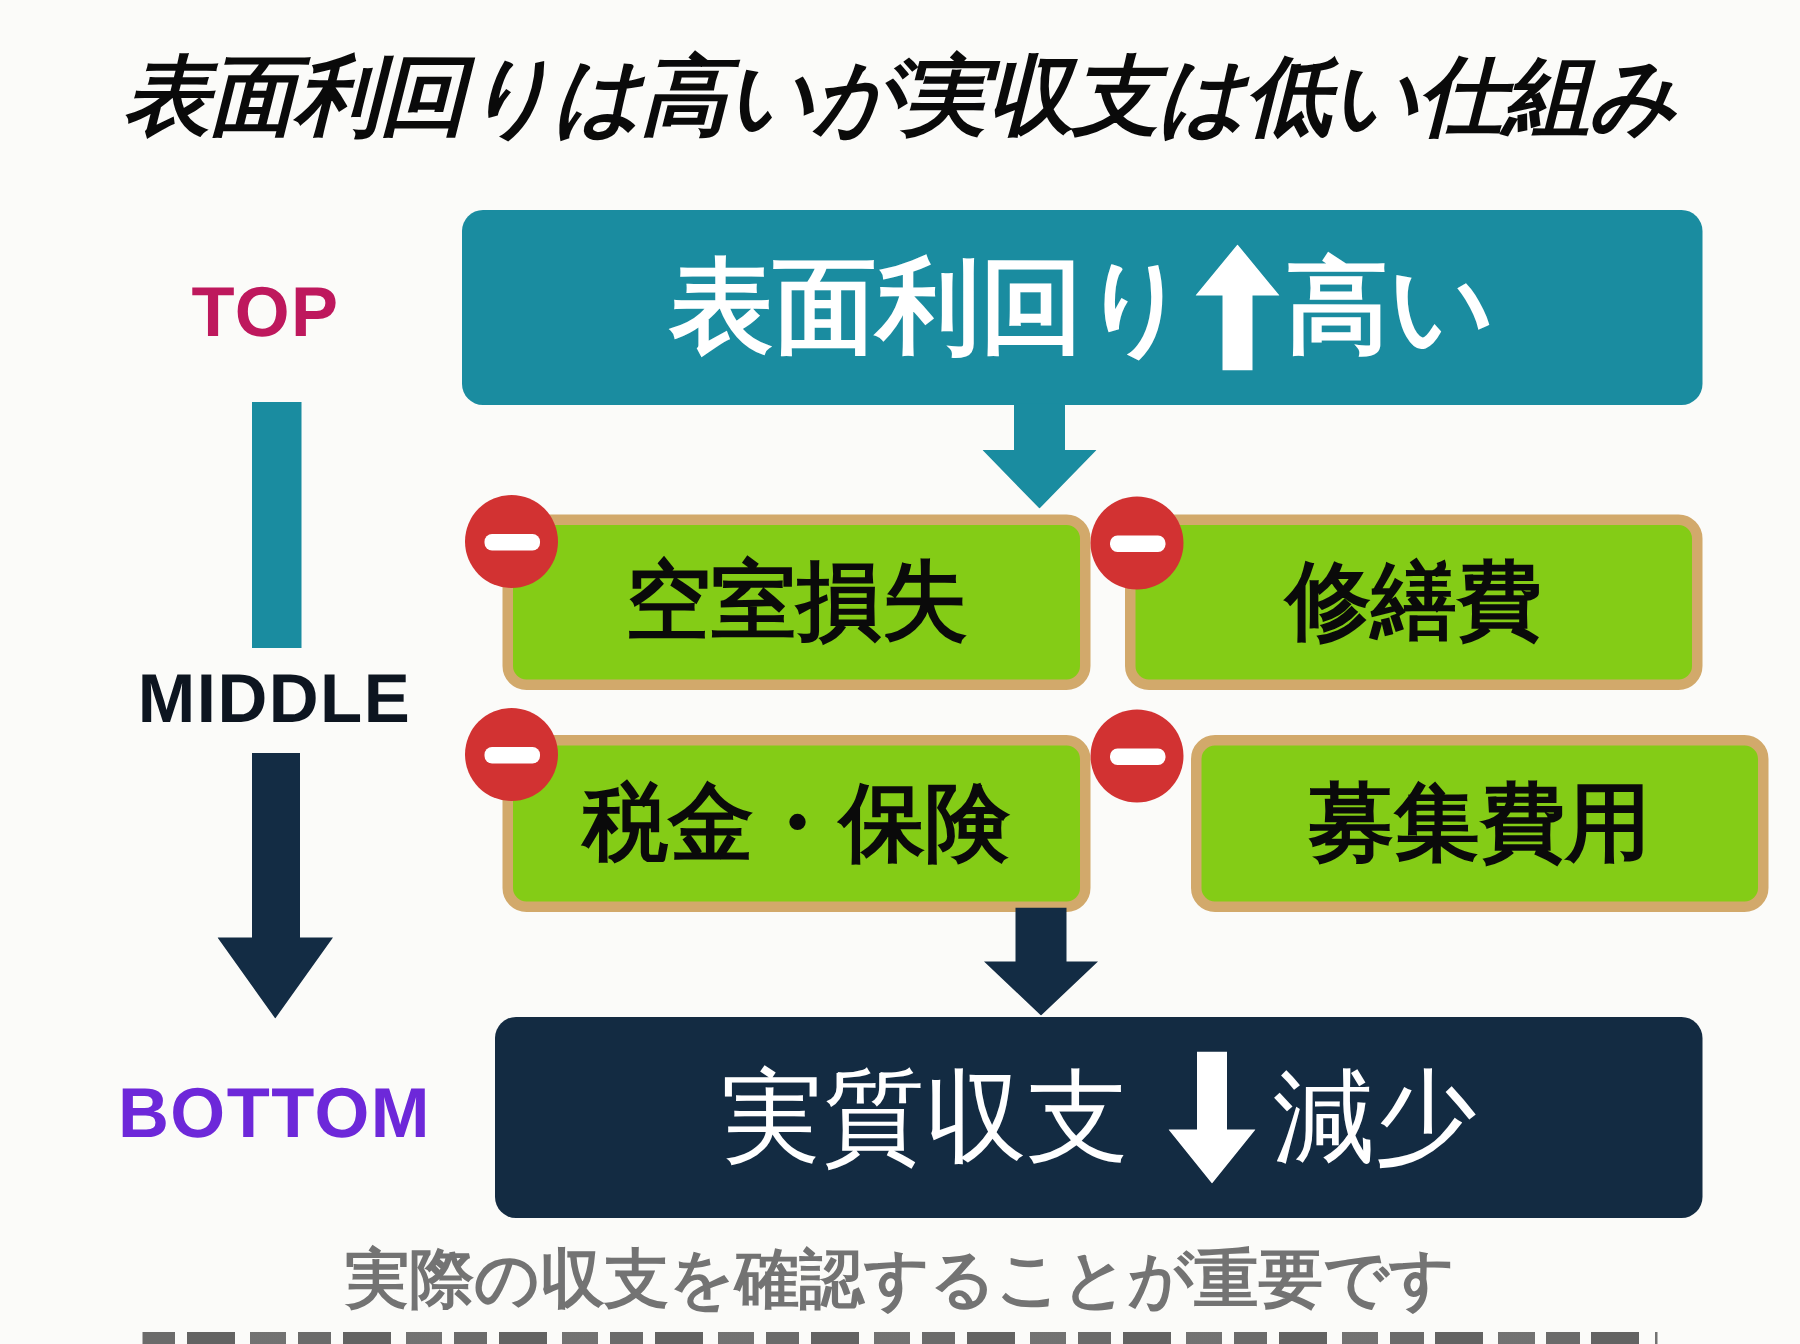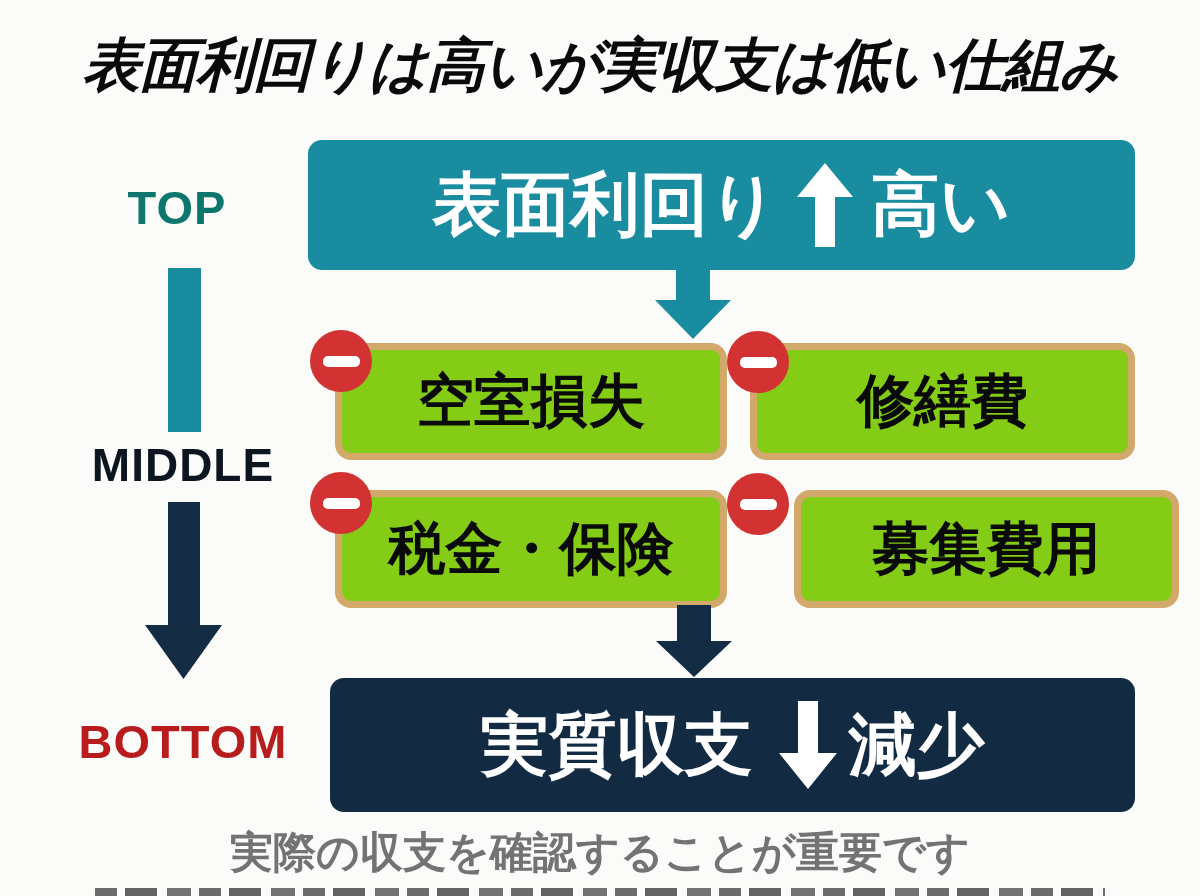--- a/index.html
+++ b/index.html
@@ -15,30 +15,30 @@
     overflow:hidden;
   }
   .title{
     position:absolute;top:30px;left:0;width:100%;
     text-align:center;
     font-size:58px;font-weight:900;color:#0a0a0a;
     letter-spacing:-1px;line-height:1.2;font-style:italic;
   }
   
   .rail-label{position:absolute;text-align:center;font-weight:800;letter-spacing:1px;}
-  .rail-top{left:118px;top:180px;width:118px;font-size:47px;color:#0f766e;}
+  .rail-top{left:118px;top:180px;width:118px;font-size:47px;color:#be185d;}
   .rail-middle{left:78px;top:438px;width:210px;font-size:46px;color:#0d1520;}
-  .rail-bottom{left:76px;top:714px;width:214px;font-size:47px;color:#b91c1c;}
+  .rail-bottom{left:76px;top:714px;width:214px;font-size:47px;color:#6d28d9;}
   .rail-bar{position:absolute;left:168px;top:268px;width:33px;height:164px;background:#1a8ca0;}
   .rail-arrow{position:absolute;left:145px;top:502px;}
   
   .top-box{
     position:absolute;left:308px;top:140px;width:827px;height:130px;
     background:#1a8ca0;border-radius:14px;
-    display:flex;align-items:center;justify-content:center;gap:18px;
+    display:flex;align-items:center;justify-content:center;gap:4px;
     color:#ffffff;font-size:69px;font-weight:900;
   }
   .teal-connector{position:absolute;left:655px;top:269px;}
   
   .dbox{
     position:absolute;
     background:#84cc16;
     border:7px solid #d2a96b;border-radius:16px;
     display:flex;align-items:center;justify-content:center;
     font-size:57px;font-weight:900;color:#0a0a0a;
@@ -57,21 +57,21 @@
   .mb1{left:310px;top:330px;}
   .mb2{left:727px;top:331px;}
   .mb3{left:310px;top:472px;}
   .mb4{left:727px;top:473px;}
   .navy-connector{position:absolute;left:656px;top:605px;}
   
   .bottom-box{
     position:absolute;left:330px;top:678px;width:805px;height:134px;
     background:#132b42;border-radius:14px;
     display:flex;align-items:center;justify-content:center;gap:12px;
-    color:#ffffff;font-size:68px;font-weight:700;
+    color:#ffffff;font-size:68px;font-weight:400;
   }
   .bottom-box .pre-gap{margin-right:14px;}
   .caption{
     position:absolute;top:824px;left:0;width:100%;
     text-align:center;font-size:43px;font-weight:900;color:#737373;
   }
   
   .cutoff-strip{
     position:absolute;left:95px;right:95px;bottom:0;height:8px;
     background:repeating-linear-gradient(90deg,

